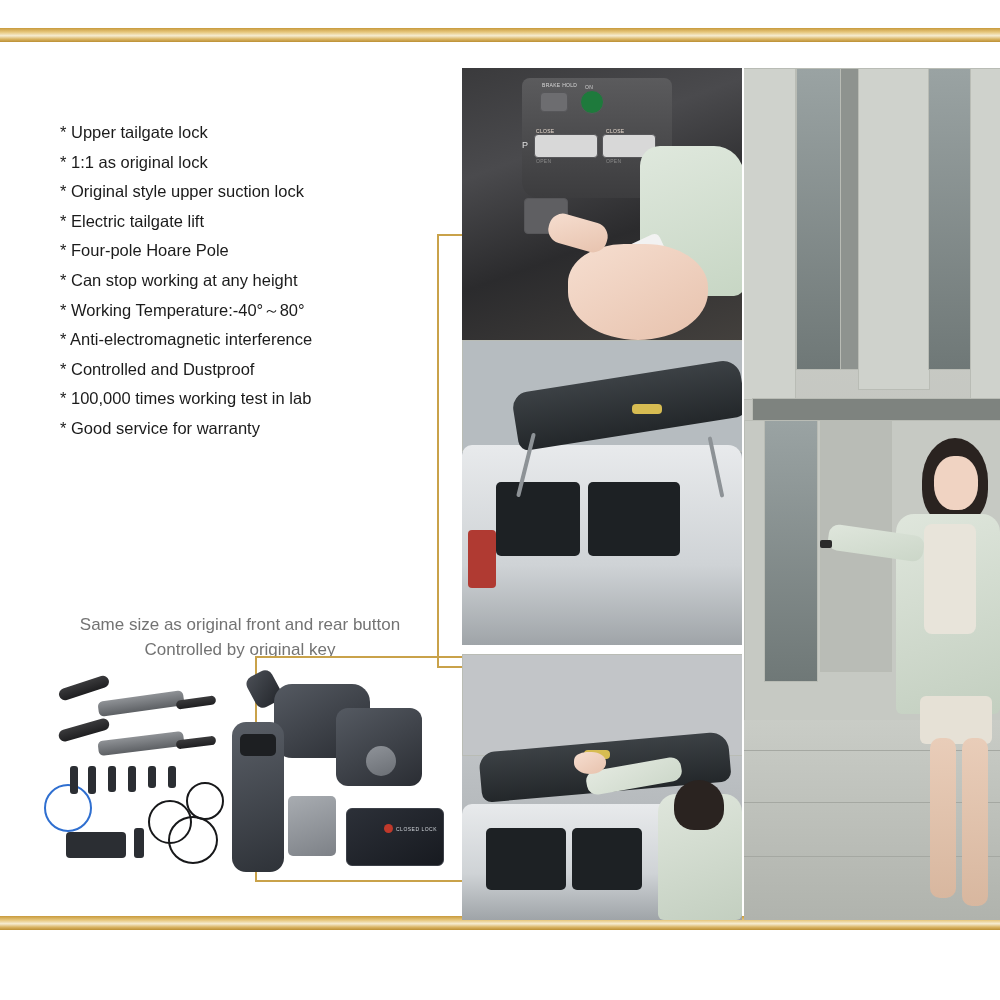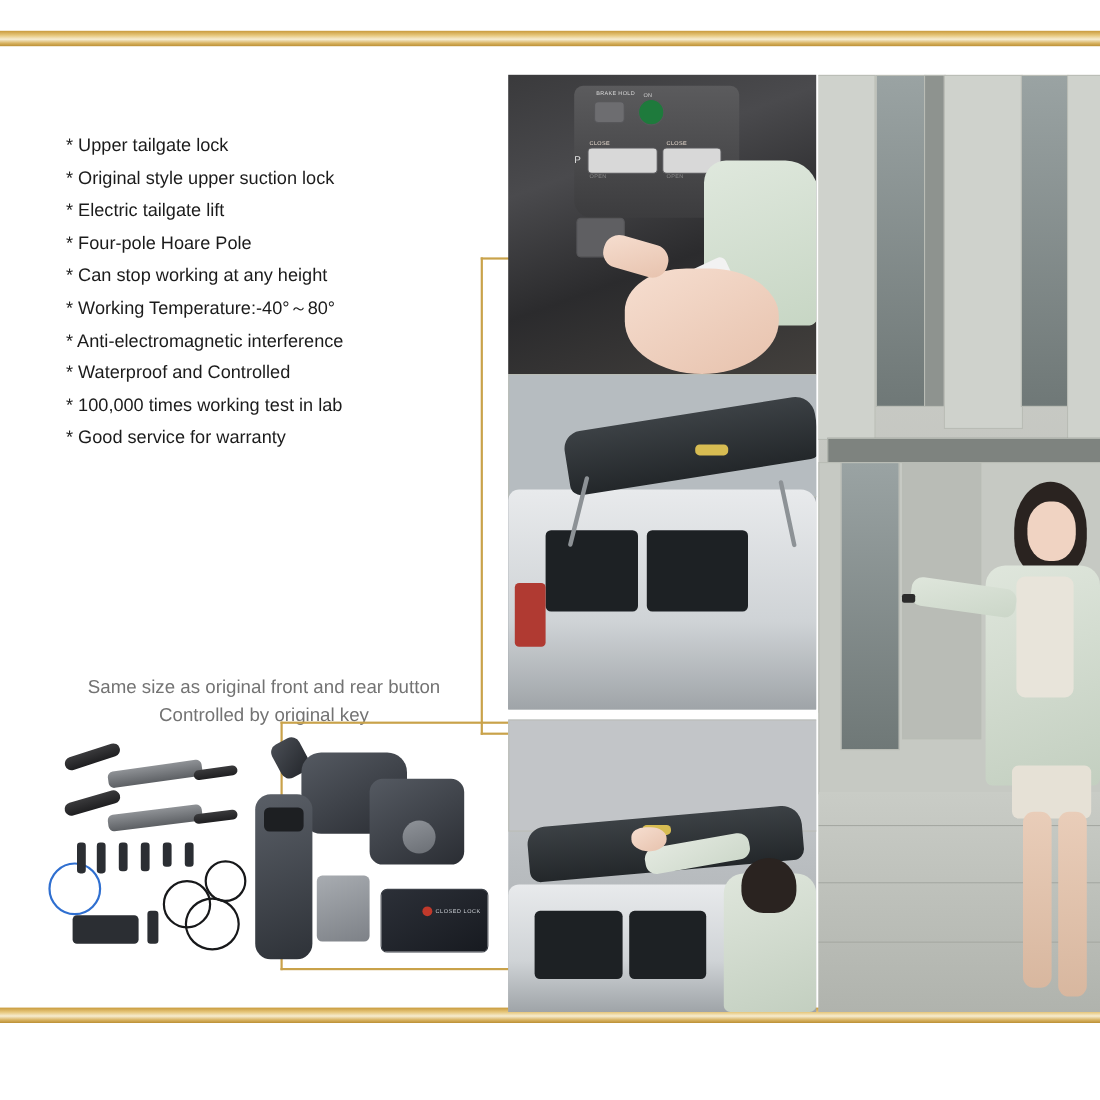--- a/index.html
+++ b/index.html
@@ -266,27 +266,28 @@
 
 <div class="page">
 
   <div class="white-cap t"></div>
   <div class="gold-bar top"></div>
   <div class="gold-bar bottom"></div>
   <div class="white-cap b"></div>
 
   <div class="feature-list">
     <div class="feature-item">* Upper tailgate lock</div>
+    <div class="feature-item">* 1:1 as original lock</div>
     <div class="feature-item">* Original style upper suction lock</div>
     <div class="feature-item">* Electric tailgate lift</div>
     <div class="feature-item">* Four-pole Hoare Pole</div>
     <div class="feature-item">* Can stop working at any height</div>
     <div class="feature-item">* Working Temperature:-40°～80°</div>
     <div class="feature-item">* Anti-electromagnetic interference</div>
-    <div class="feature-item">* Waterproof and Controlled</div>
+    <div class="feature-item">* Controlled and Dustproof</div>
     <div class="feature-item">* 100,000 times working test in lab</div>
     <div class="feature-item">* Good service for warranty</div>
   </div>
 
   <div class="caption-block">
     <div class="caption-line">Same size as original front and rear button</div>
     <div class="caption-line">Controlled by original key</div>
   </div>
 
   <div class="connector" id="callout-top"></div>

